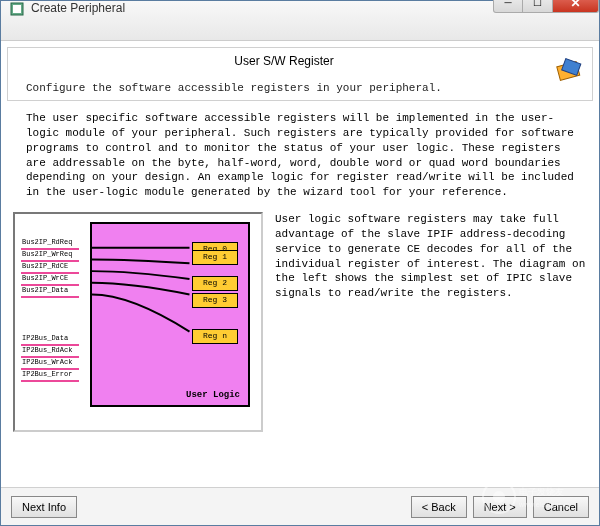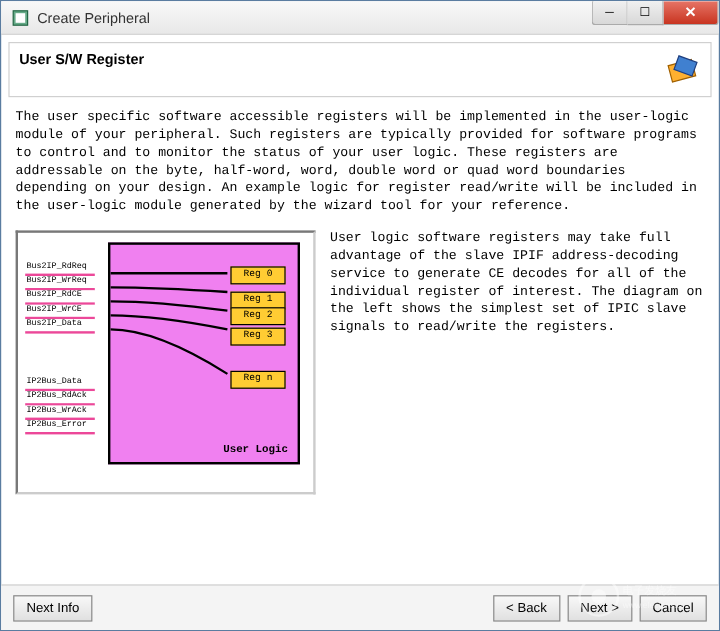--- a/index.html
+++ b/index.html
@@ -1,36 +1,36 @@
 <!DOCTYPE html>
 <html><head>
   <meta charset="utf-8">
   <style>
     * { box-sizing: border-box; margin: 0; padding: 0; }
     body { font-family: "Segoe UI", Tahoma, sans-serif; font-size: 11px; background: #e8f0d8; width: 600px; height: 526px; overflow: hidden; }
     
     .window { width: 600px; height: 526px; background: #fff; border: 1px solid #5a7ca0; display: flex; flex-direction: column; }
     
-    .titlebar { height: 28px; background: linear-gradient(to bottom, #f8f8f8, #e8e8e8); border-bottom: 1px solid #ccc; display: flex; align-items: center; padding: 0 0 0 8px; }
+    .titlebar { height: 40px; background: linear-gradient(to bottom, #f8f8f8, #e8e8e8); border-bottom: 1px solid #ccc; display: flex; align-items: flex-start; padding: 0 0 0 8px; }
     .titlebar-icon { width: 16px; height: 16px; margin-right: 6px; }
     .titlebar-text { flex: 1; color: #333; font-size: 12px; }
     .titlebar-buttons { display: flex; height: 20px; margin-top: -8px; }
     .tb-btn { width: 30px; height: 20px; border: 1px solid #aaa; border-top: none; display: flex; align-items: center; justify-content: center; font-size: 10px; background: linear-gradient(to bottom, #f0f0f0, #d8d8d8); }
     .tb-min { border-radius: 0 0 0 3px; }
     .tb-max { border-left: none; }
     .tb-close { background: linear-gradient(to bottom, #e67466, #c83420); color: #fff; border-radius: 0 0 3px 0; border-left: none; width: 46px; font-size: 12px; font-weight: bold; }
     
     .header-panel { margin: 6px 6px 0 6px; border: 1px solid #d0d0d0; background: #fff; padding: 6px 8px; display: flex; align-items: flex-start; position: relative; }
     .header-text { flex: 1; }
-    .header-title { font-weight: bold; font-size: 12px; margin-bottom: 14px; }
+    .header-title { font-weight: normal; font-size: 12px; margin-bottom: 14px; text-align: center; }
     .header-sub { font-size: 11px; color: #222; padding-left: 10px; font-family: "Courier New", monospace; }
     .header-icon { width: 32px; height: 32px; }
     
     .content { flex: 1; padding: 10px 12px; font-family: "Courier New", monospace; font-size: 11px; color: #000; line-height: 1.35; overflow: hidden; }
-    .intro { margin-bottom: 12px; }
+    .intro { margin-bottom: 12px; margin-left: 13px; }
     
     .two-col { display: flex; gap: 12px; }
     .diagram-box { border: 2px inset #ccc; background: #fff; width: 250px; height: 220px; position: relative; padding: 6px; }
     
     .right-col { flex: 1; }
     .right-para { margin-bottom: 16px; }
     
     .num-row { display: flex; align-items: center; gap: 4px; }
     .red-box { border: 4px solid #e02020; padding: 3px; display: inline-flex; align-items: center; gap: 4px; }
     .spinner { display: flex; border: 1px solid #7a9ac0; background: #fff; height: 20px; }
@@ -68,35 +68,36 @@
     <div class="titlebar-buttons">
       <div class="tb-btn tb-min">─</div>
       <div class="tb-btn tb-max">☐</div>
       <div class="tb-btn tb-close">✕</div>
     </div>
   </div>
 
   <div class="header-panel">
     <div class="header-text">
       <div class="header-title">User S/W Register</div>
+      <div class="header-sub">Configure the software accessible registers in your peripheral.</div>
     </div>
     <svg class="header-icon" viewBox="0 0 32 32">
       <rect x="6" y="10" width="20" height="14" fill="#ffb030" stroke="#a06000" stroke-width="1" transform="rotate(-15 16 16)"></rect>
       <rect x="10" y="6" width="16" height="12" fill="#4080d0" stroke="#204080" stroke-width="1" transform="rotate(20 16 16)"></rect>
     </svg>
   </div>
 
   <div class="content">
     <div class="intro">The user specific software accessible registers will be implemented in the user-logic module of your peripheral. Such registers are typically provided for software programs to control and to monitor the status of your user logic. These registers are addressable on the byte, half-word, word, double word or quad word boundaries depending on your design. An example logic for register read/write will be included in the user-logic module generated by the wizard tool for your reference.</div>
 
     <div class="two-col">
       <div class="diagram-box">
         <div class="chip chip-outer">
           <div class="reg" style="top:18px">Reg 0</div>
-          <div class="reg" style="top:39px">Reg 1</div>
+          <div class="reg" style="top:26px">Reg 1</div>
           <div class="reg" style="top:52px">Reg 2</div>
           <div class="reg" style="top:69px">Reg 3</div>
           <div class="reg" style="top:105px">Reg n</div>
           <div class="user-logic-label">User Logic</div>
           <svg style="position:absolute;left:0;top:0;width:100%;height:100%" viewBox="0 0 160 185">
             <path d="M0 24 Q40 24 100 24 M0 36 Q40 36 100 40 M0 48 Q40 48 100 56 M0 60 Q40 60 100 72 M0 72 Q40 72 100 110" stroke="#000" stroke-width="2" fill="none"></path>
           </svg>
         </div>
         <div class="sig-label" style="top:24px">Bus2IP_RdReq</div>
         <div class="sig-label" style="top:36px">Bus2IP_WrReq</div>

